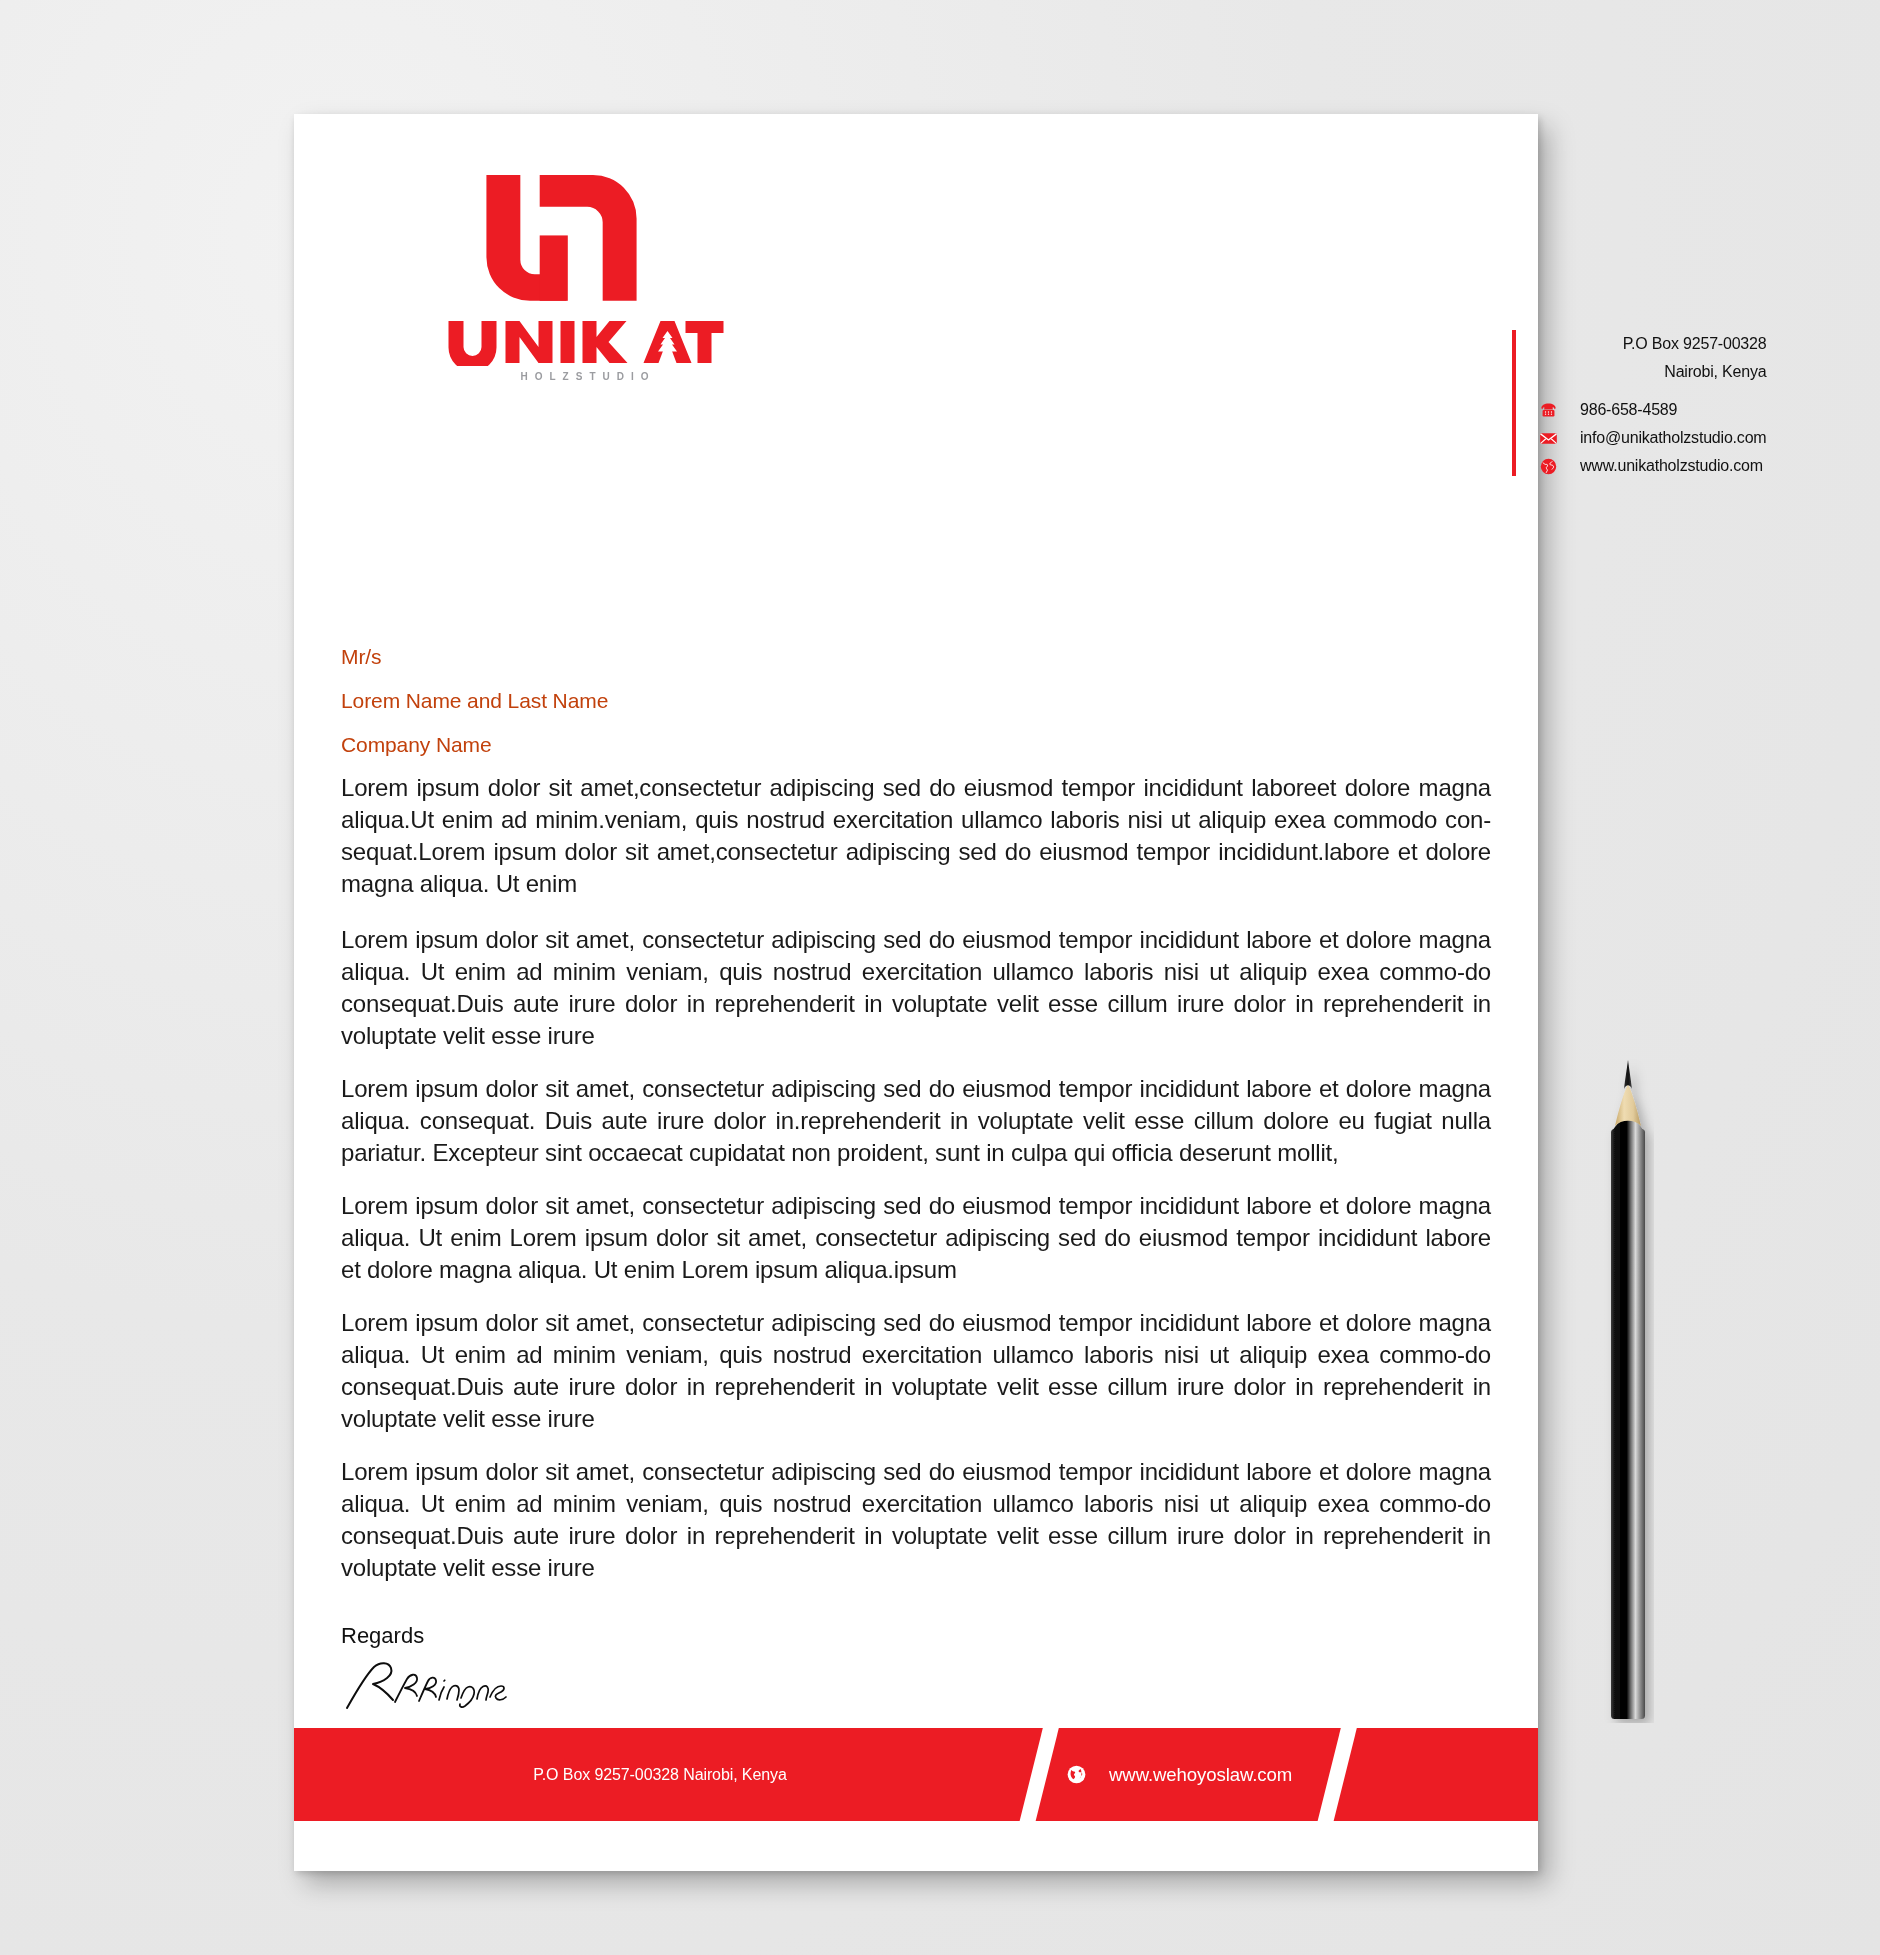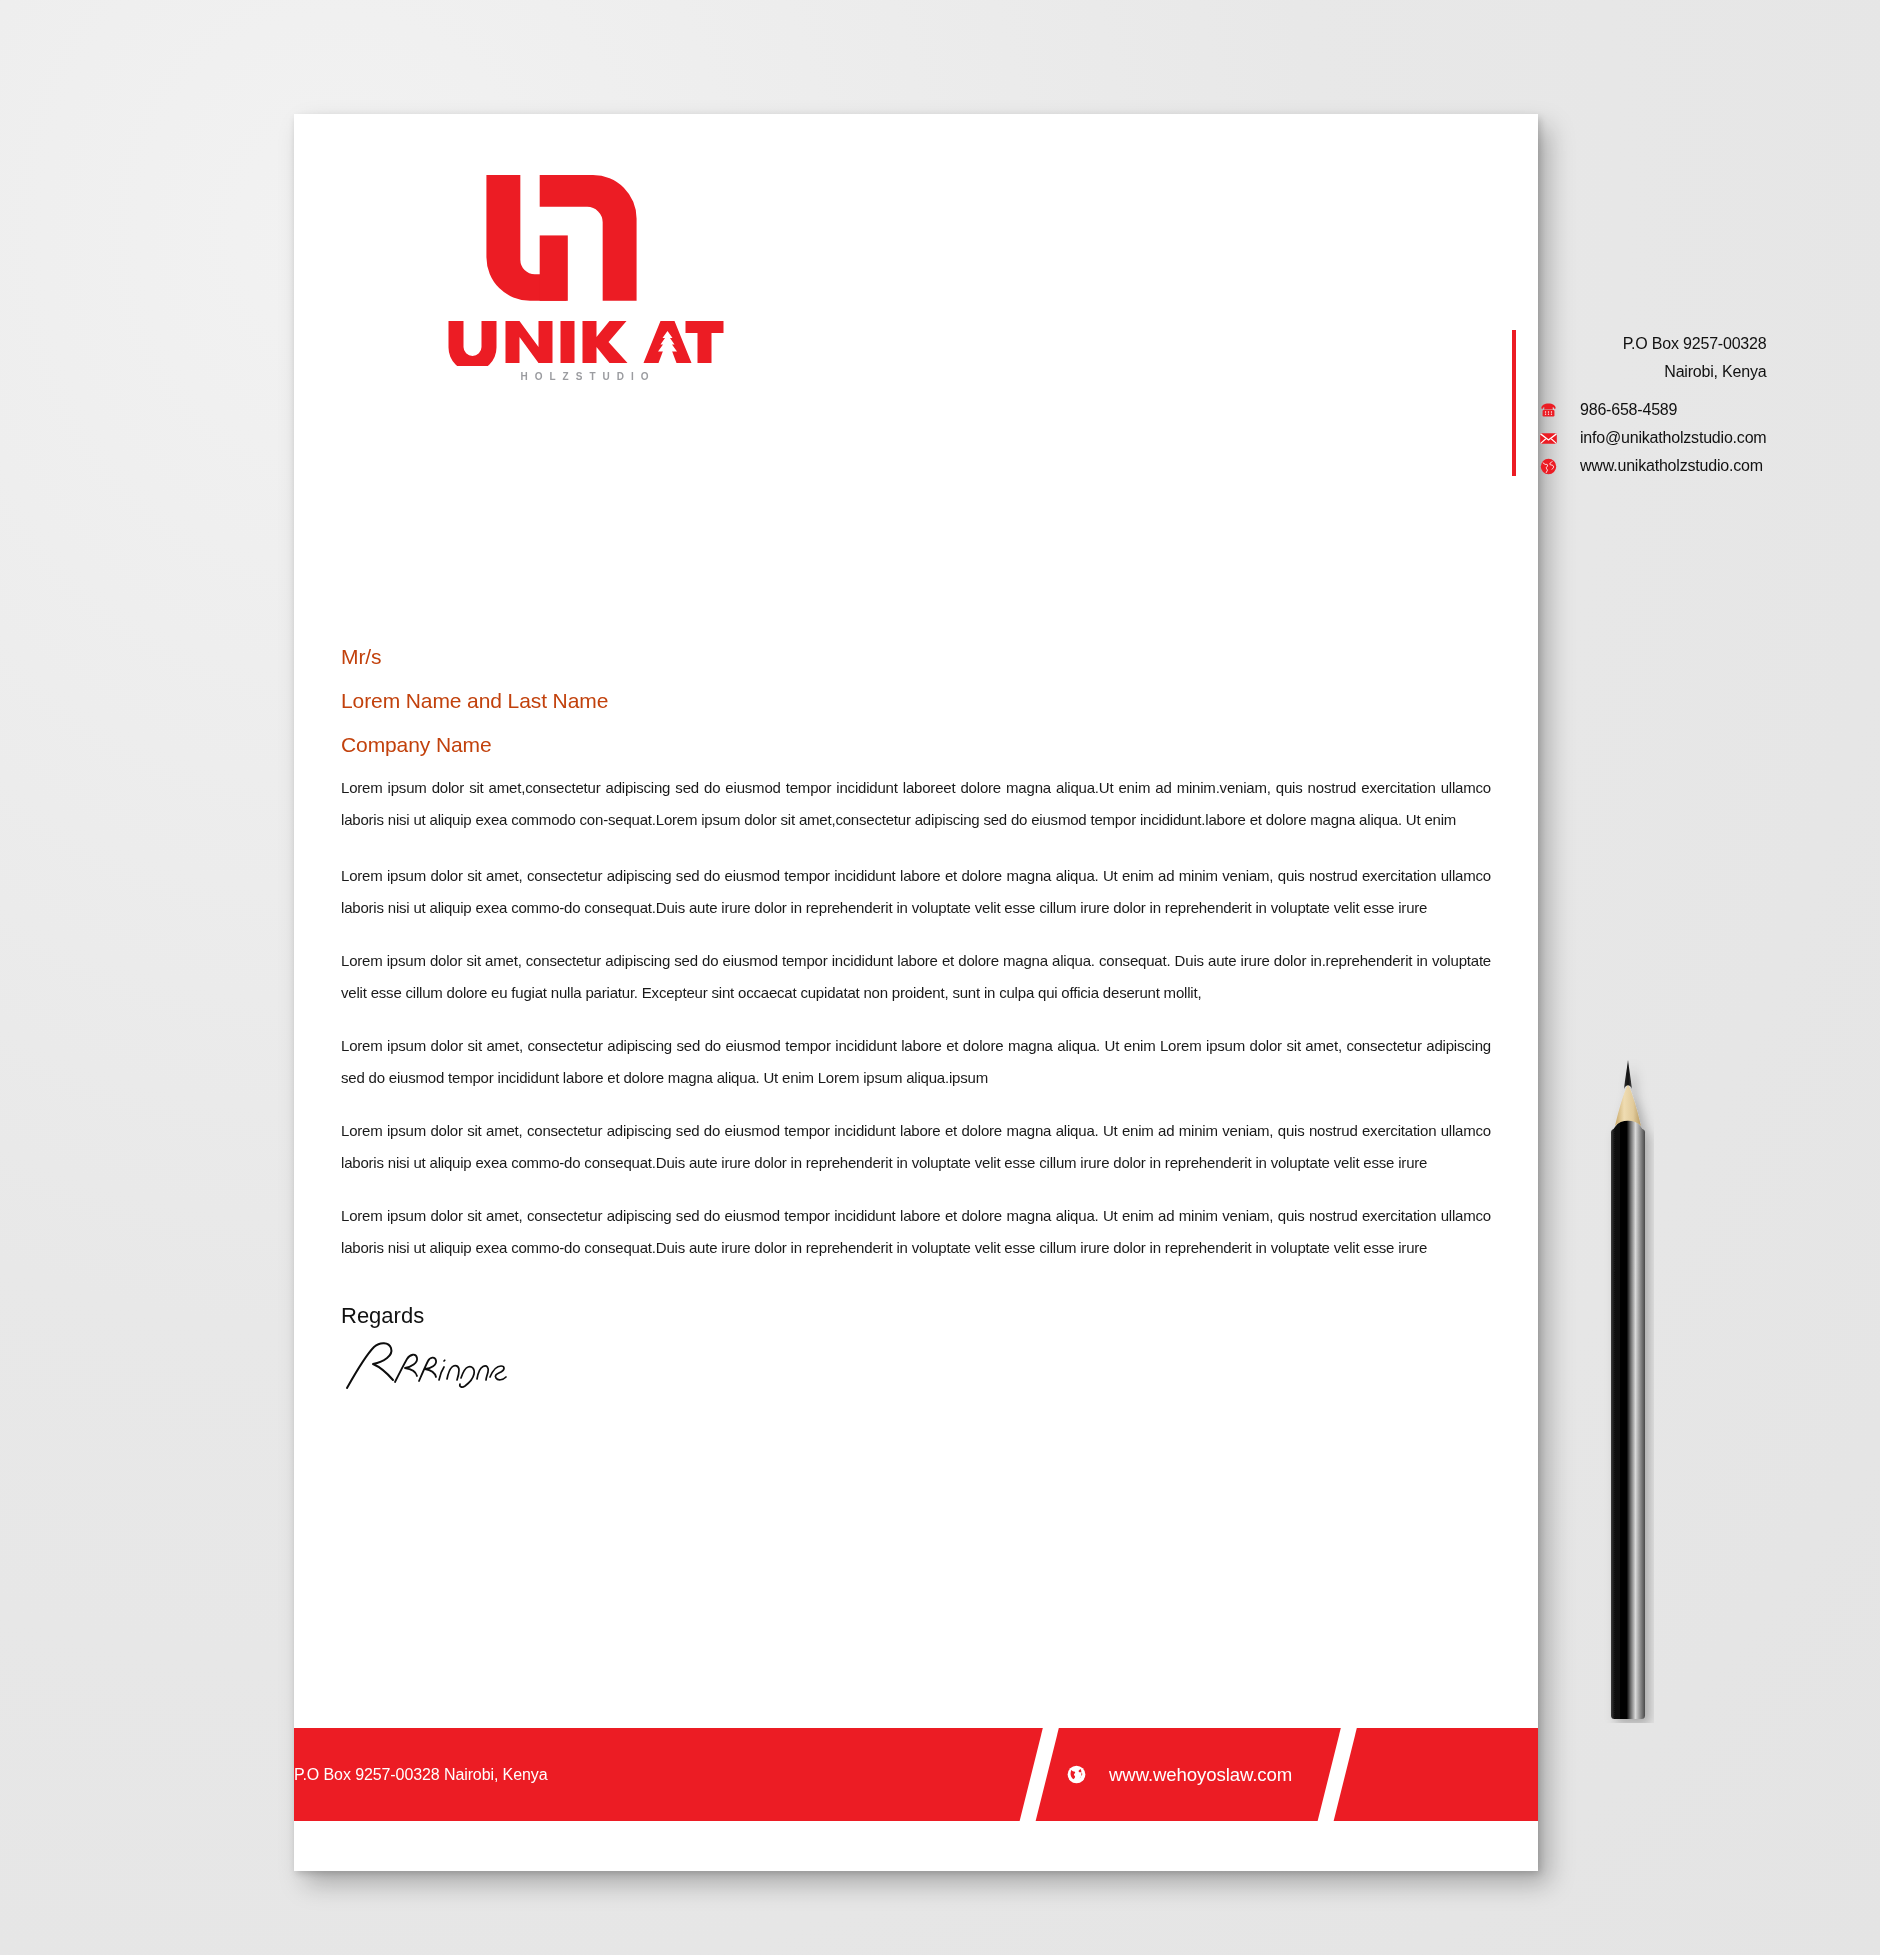--- a/index.html
+++ b/index.html
@@ -129,21 +129,21 @@
     letter-spacing: -0.1px;
     margin-top: 12px;
   }
 
   #paragraphs {
     margin-left: 47px;
     margin-right: 47px;
     margin-top: 11px;
   }
   .para {
-    font-size: 15px;
+    font-size: 24px;
     line-height: 32px;
     color: #1a1a1a;
     text-align: justify;
     margin: 0 0 21px 0;
     font-family: "Liberation Sans", sans-serif;
     font-weight: 400;
     letter-spacing: -0.2px;
     hyphens: manual;
   }
   .para.first { margin-bottom: 24px; }
@@ -176,20 +176,21 @@
     overflow: hidden;
   }
   #footer-left {
     position: absolute;
     left: 0;
     top: 0;
     height: 93px;
     width: 732px;
     display: flex;
     align-items: center;
+    justify-content: center;
   }
   #footer-addr {
     color: #ffffff;
     font-size: 16px;
     font-family: "Liberation Sans", sans-serif;
     font-weight: 300;
     letter-spacing: -0.1px;
     white-space: nowrap;
   }
   .slash {

